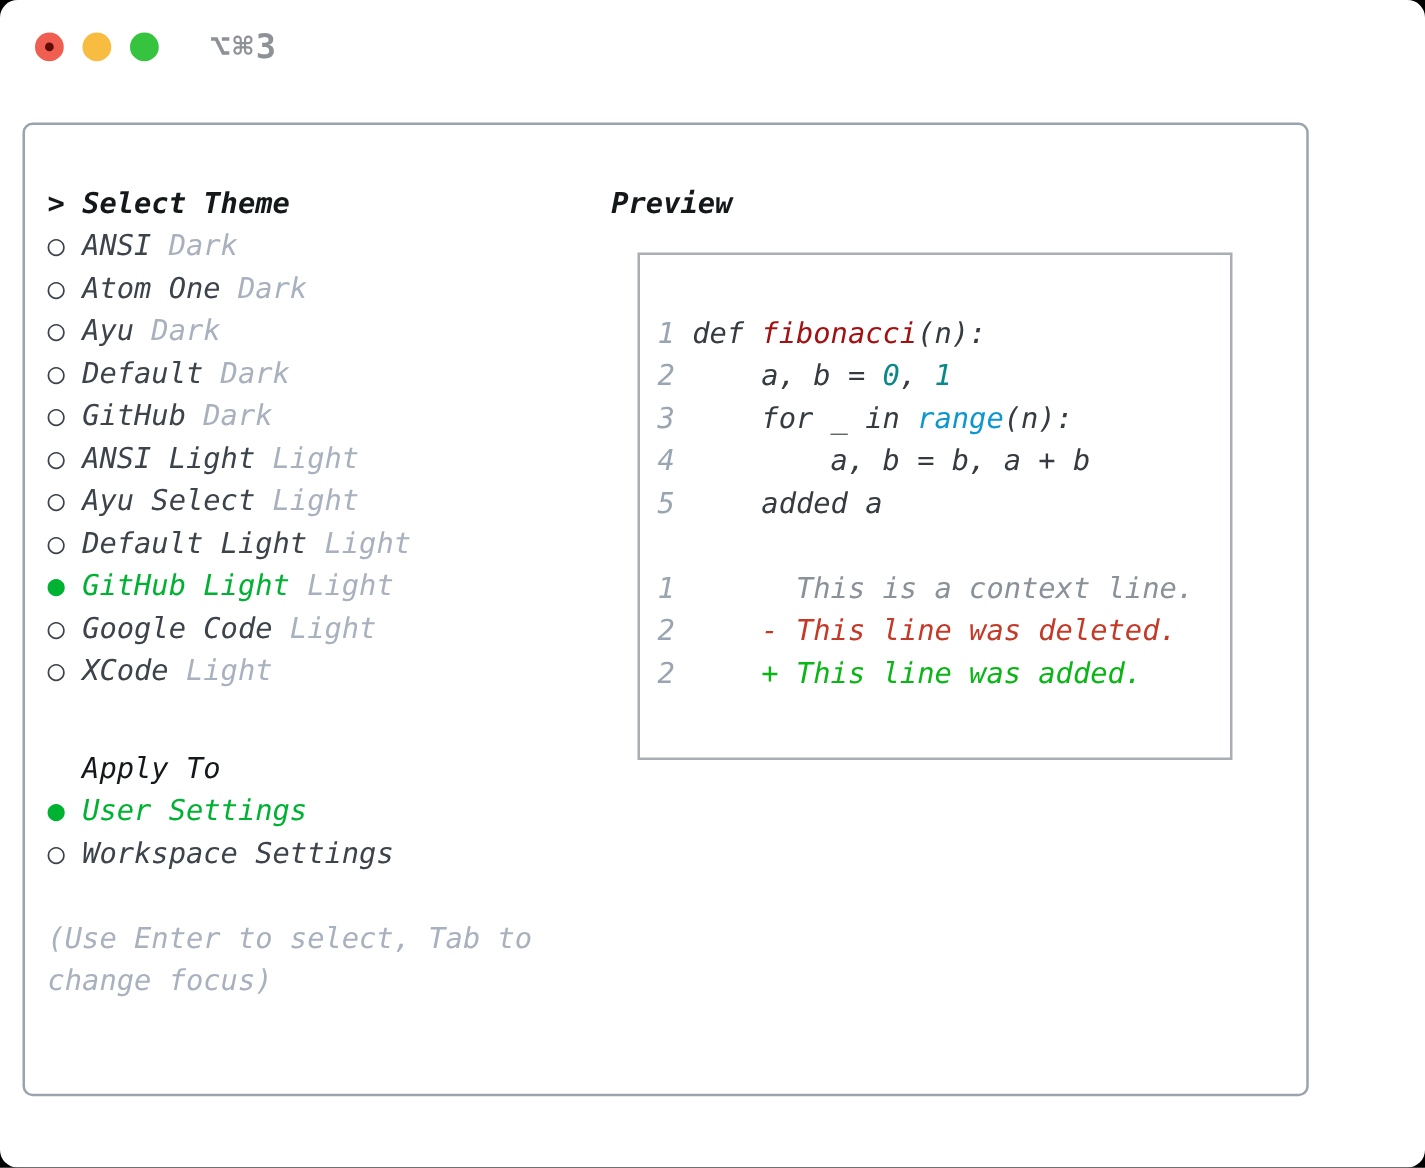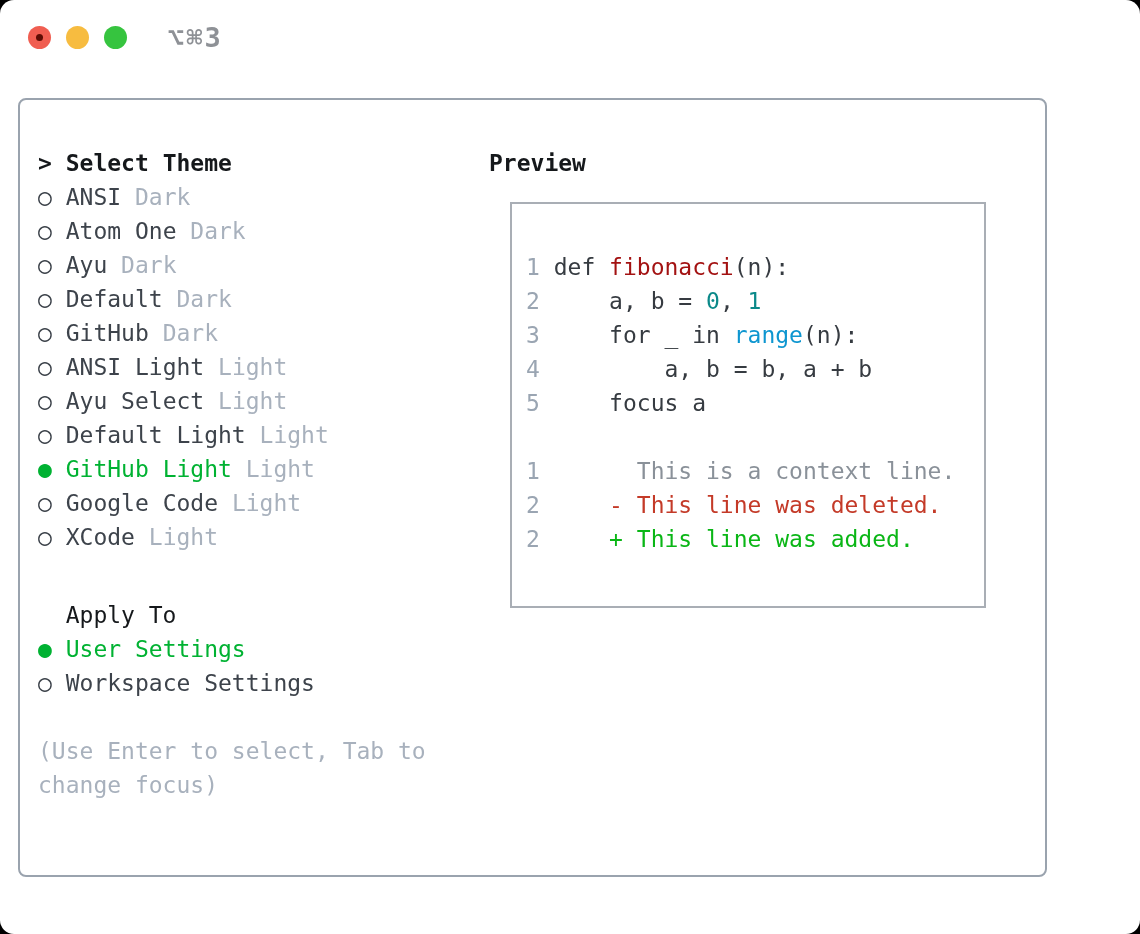--- a/index.html
+++ b/index.html
@@ -36,21 +36,21 @@
   .tl.yellow{background:var(--tl-yellow);}
   .tl.green{background:var(--tl-green);}
   .tl .dot{position:absolute;left:8px;top:8px;width:7px;height:7px;border-radius:50%;background:var(--tl-red-dot);}
   .win-title{
     position:absolute;left:168px;top:22px;font-size:27px;font-weight:600;
     color:var(--window-title);font-family:"DejaVu Sans Mono","DejaVu Sans",monospace;letter-spacing:2px;
   }
   
   .panel{
     position:absolute;left:18px;top:98px;width:1029px;height:779px;
-    border:2px solid var(--panel-border);border-radius:8px;background:#fff;
+    border:2px solid var(--panel-border);border-radius:8px;background:#fff;font-style:italic;
   }
   .row{height:34px;line-height:34px;font-size:23px;white-space:pre;color:var(--item-text);}
   .left-col{position:absolute;left:18px;top:46px;}
   .row.hdr{font-weight:bold;color:var(--header-black);}
   .row.subhdr{color:var(--header-black);margin-top:10px;}
   .row .variant{color:var(--muted);}
   .row.selected, .row.selected .glyph{color:var(--accent-green);}
   .row.help{color:var(--muted);}
   .glyph{color:var(--item-text);}
   
@@ -108,21 +108,21 @@
 
     <div class="row hdr preview-header">Preview</div>
 
     <div class="preview-box">
       <div id="preview-lines">
           <div class="row blank"></div>
           <div class="row codeline"><span class="lnum">1 </span><span class="tk-code">def </span><span class="tk-function">fibonacci</span><span class="tk-code">(n):</span></div>
           <div class="row codeline"><span class="lnum">2 </span><span class="tk-code">    a, b = </span><span class="tk-number">0</span><span class="tk-code">, </span><span class="tk-number">1</span></div>
           <div class="row codeline"><span class="lnum">3 </span><span class="tk-code">    for _ in </span><span class="tk-builtin">range</span><span class="tk-code">(n):</span></div>
           <div class="row codeline"><span class="lnum">4 </span><span class="tk-code">        a, b = b, a + b</span></div>
-          <div class="row codeline"><span class="lnum">5 </span><span class="tk-code">    focus a</span></div>
+          <div class="row codeline"><span class="lnum">5 </span><span class="tk-code">    added a</span></div>
           <div class="row blank"></div>
           <div class="row codeline"><span class="lnum">1 </span><span class="tk-context">      This is a context line.</span></div>
           <div class="row codeline"><span class="lnum">2 </span><span class="tk-deletion">    - This line was deleted.</span></div>
           <div class="row codeline"><span class="lnum">2 </span><span class="tk-addition">    + This line was added.</span></div>
         </div>
     </div>
   </div>
 
 </div>
 

